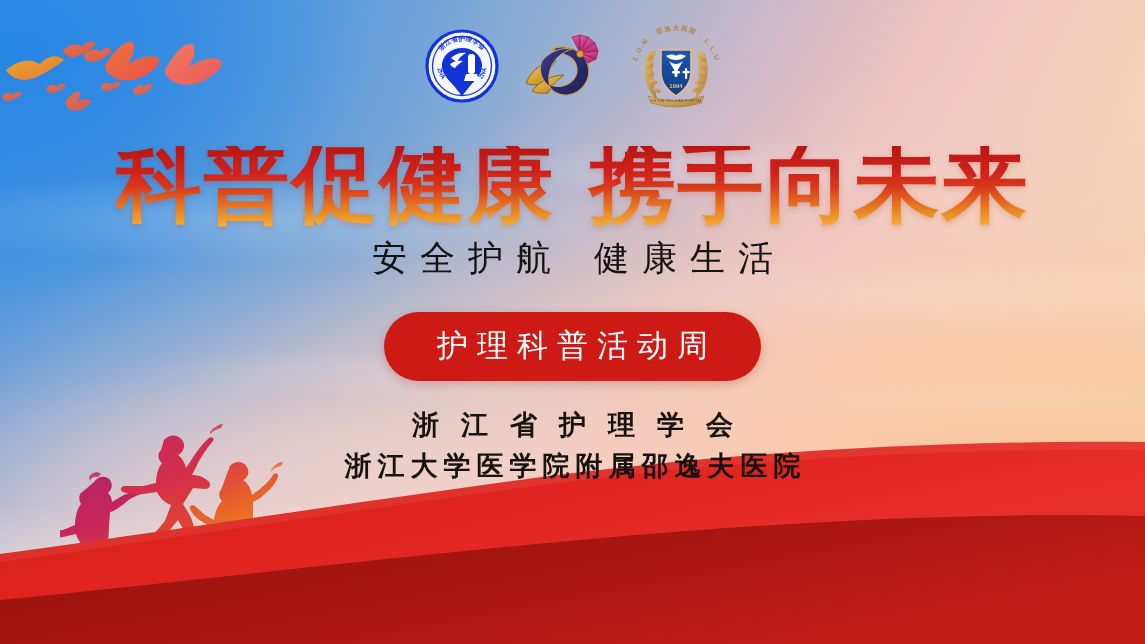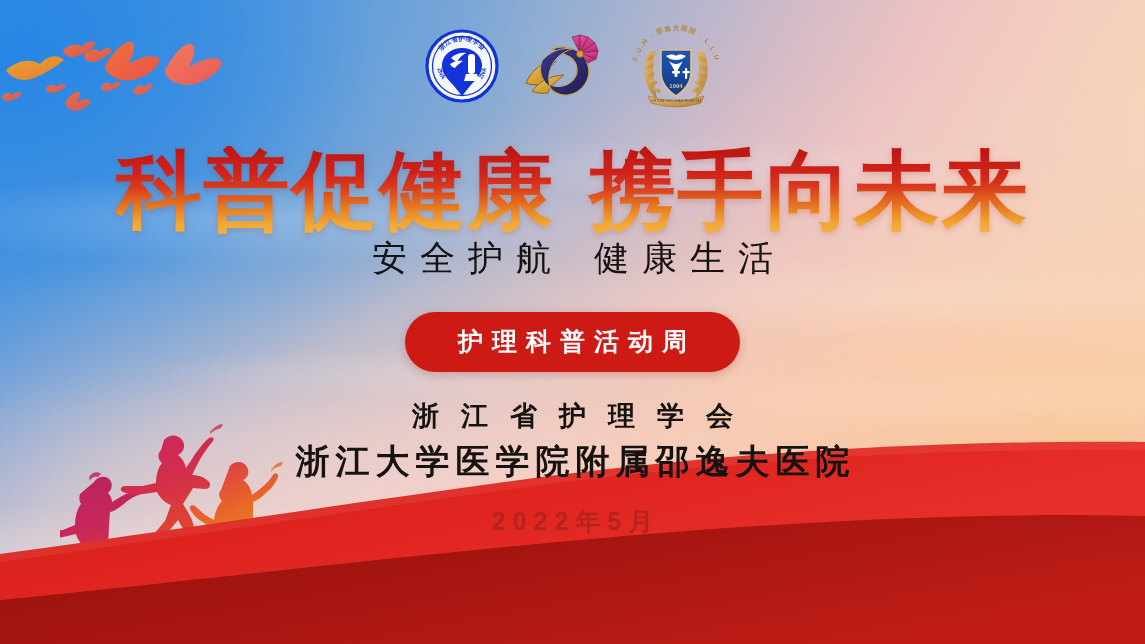--- a/index.html
+++ b/index.html
@@ -123,21 +123,21 @@
   .logo{ position:relative; }
   .logo svg{ display:block; }
 
   
   .content{
     position:absolute; left:0; right:0; top:0; bottom:0;
     display:flex; flex-direction:column; align-items:center;
   }
   .main-title{
     margin-top:146px;
-    font-family:Liberation Sans, sans-serif;
+    font-family:Liberation Mono, monospace;
     font-size:86px; line-height:1.04; font-weight:700;
     letter-spacing:2px;
     white-space:nowrap;
     background:linear-gradient(180deg,
       #b81512 0%,
       #c71c18 16%,
       #d0221a 30%,
       #d83a1c 46%,
       #e2661f 62%,
       #eb8d27 76%,
@@ -154,36 +154,36 @@
     color:#15120f;
     letter-spacing:13px; text-indent:13px;
     white-space:nowrap;
   }
   .subtitle .gap{ display:inline-block; width:30px; }
 
   .badge{
     margin-top:30px;
     background:#ce1a15;
     color:#ffffff;
-    font-size:25px; font-weight:700;
+    font-size:31px; font-weight:400;
     letter-spacing:9px; text-indent:9px;
     padding:13px 44px 14px 44px;
     border-radius:60px;
     white-space:nowrap;
     box-shadow:0 3px 10px rgba(150,25,15,.25);
   }
 
   .orgs{ margin-top:26px; text-align:center; }
   .org-line1{
     font-size:27px; font-weight:600; color:#16120f;
     letter-spacing:22px; text-indent:22px; white-space:nowrap;
   }
   .org-line2{
     margin-top:5px;
-    font-size:34px; font-weight:600; color:#16120f;
+    font-size:27px; font-weight:600; color:#16120f;
     letter-spacing:6px; text-indent:6px; white-space:nowrap;text-align:right;
   }
 
   .date{
     margin-top:20px;
     font-size:25px; font-weight:600; color:#b4231d;
     letter-spacing:7px; text-indent:7px; white-space:nowrap;
   }
 </style>
 </head>
@@ -471,16 +471,15 @@
       <span>安全护航</span><span class="gap"></span><span>健康生活</span>
     </div>
 
     <div class="badge">护理科普活动周</div>
 
     <div class="orgs">
       <div class="org-line1">浙江省护理学会</div>
       <div class="org-line2">浙江大学医学院附属邵逸夫医院</div>
     </div>
 
-    <div class="date">2022年5月</div>
   </div>
 
 </div>
 
 </body></html>

